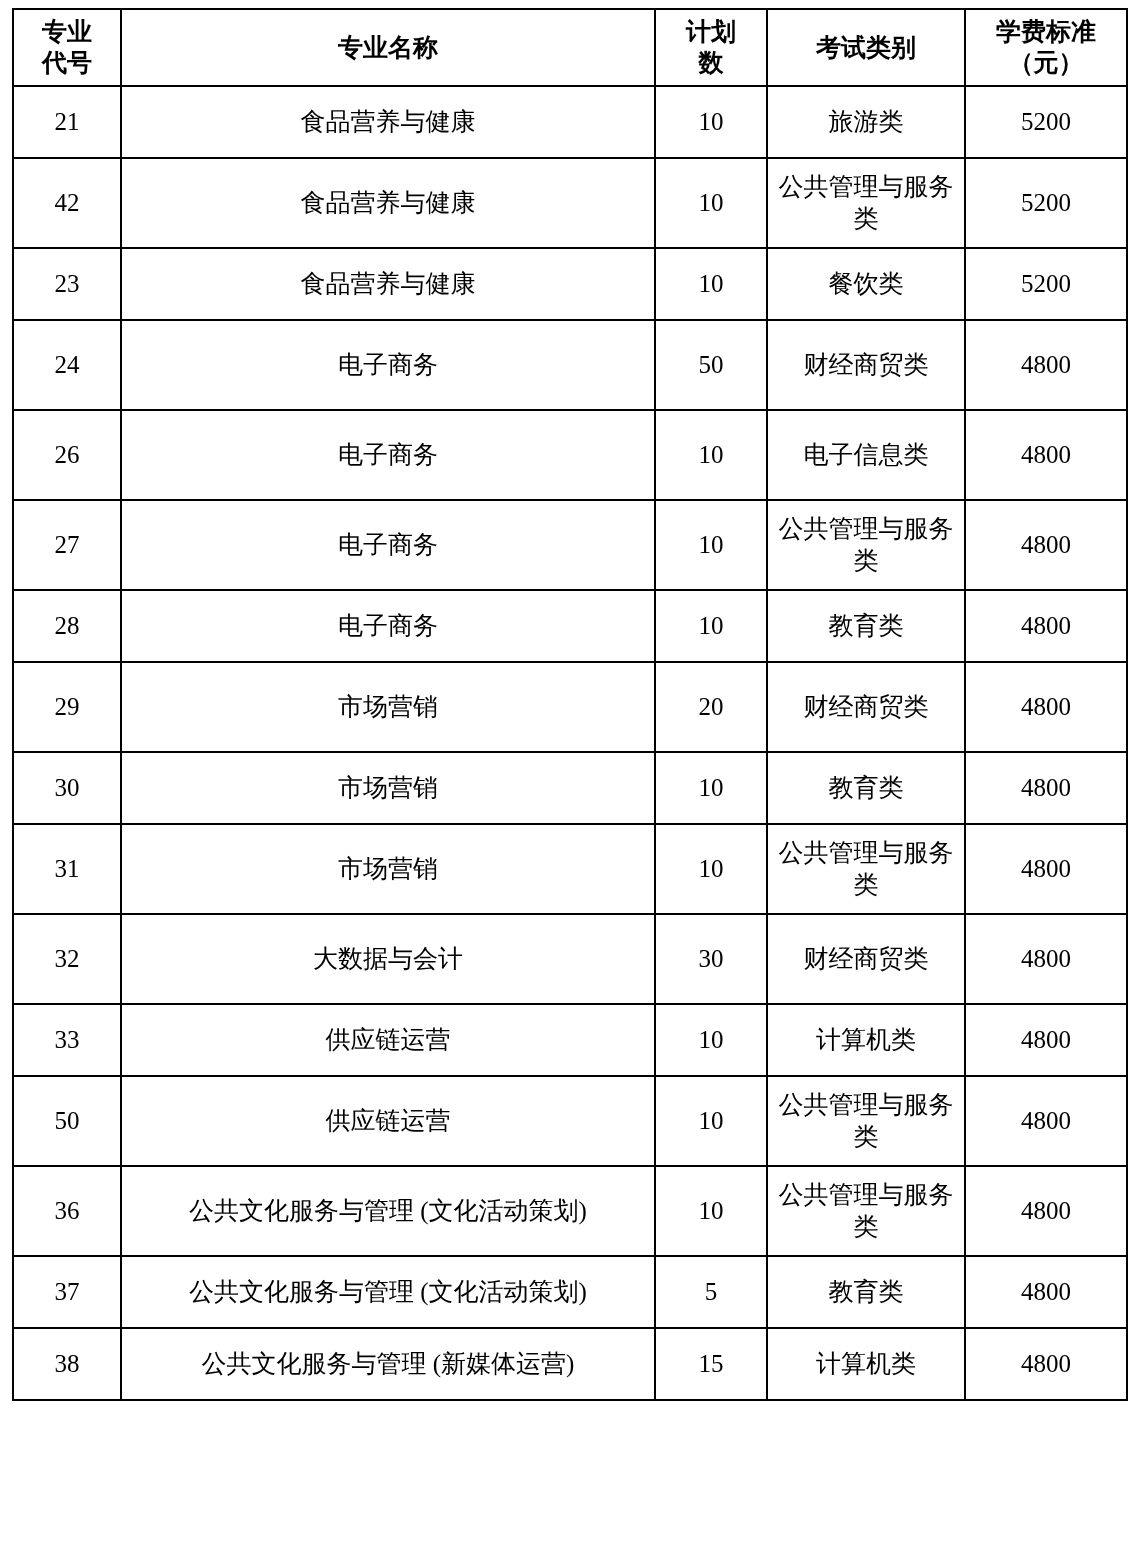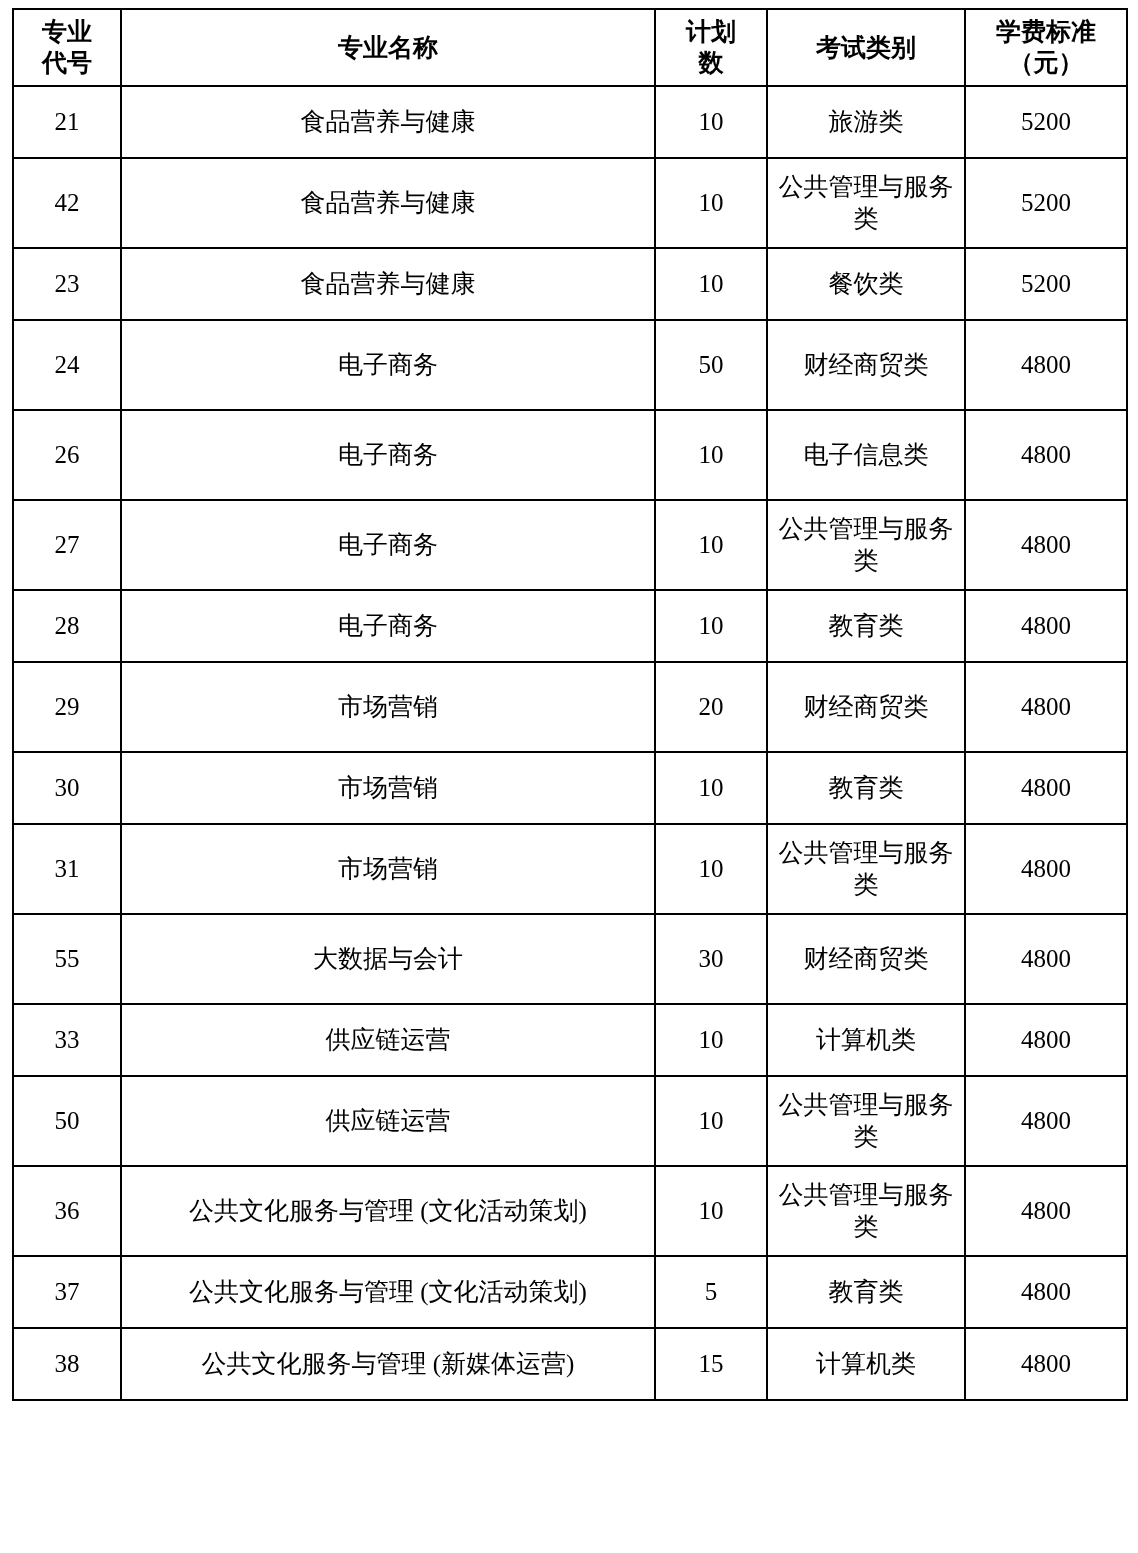--- a/index.html
+++ b/index.html
@@ -153,21 +153,21 @@
           <td class="fee-cell">4800</td>
         </tr>
         <tr class="row-tall">
           <td class="code-cell">31</td>
           <td class="name-cell">市场营销</td>
           <td class="plan-cell">10</td>
           <td class="type-cell"><span class="hdr-line">公共管理与</span><span class="hdr-line">服务类</span></td>
           <td class="fee-cell">4800</td>
         </tr>
         <tr class="row-tall">
-          <td class="code-cell">55</td>
+          <td class="code-cell">32</td>
           <td class="name-cell">大数据与会计</td>
           <td class="plan-cell">30</td>
           <td class="type-cell"><span class="hdr-line">财经商贸</span><span class="hdr-line">类</span></td>
           <td class="fee-cell">4800</td>
         </tr>
         <tr class="row-short">
           <td class="code-cell">33</td>
           <td class="name-cell">供应链运营</td>
           <td class="plan-cell">10</td>
           <td class="type-cell">计算机类</td>

